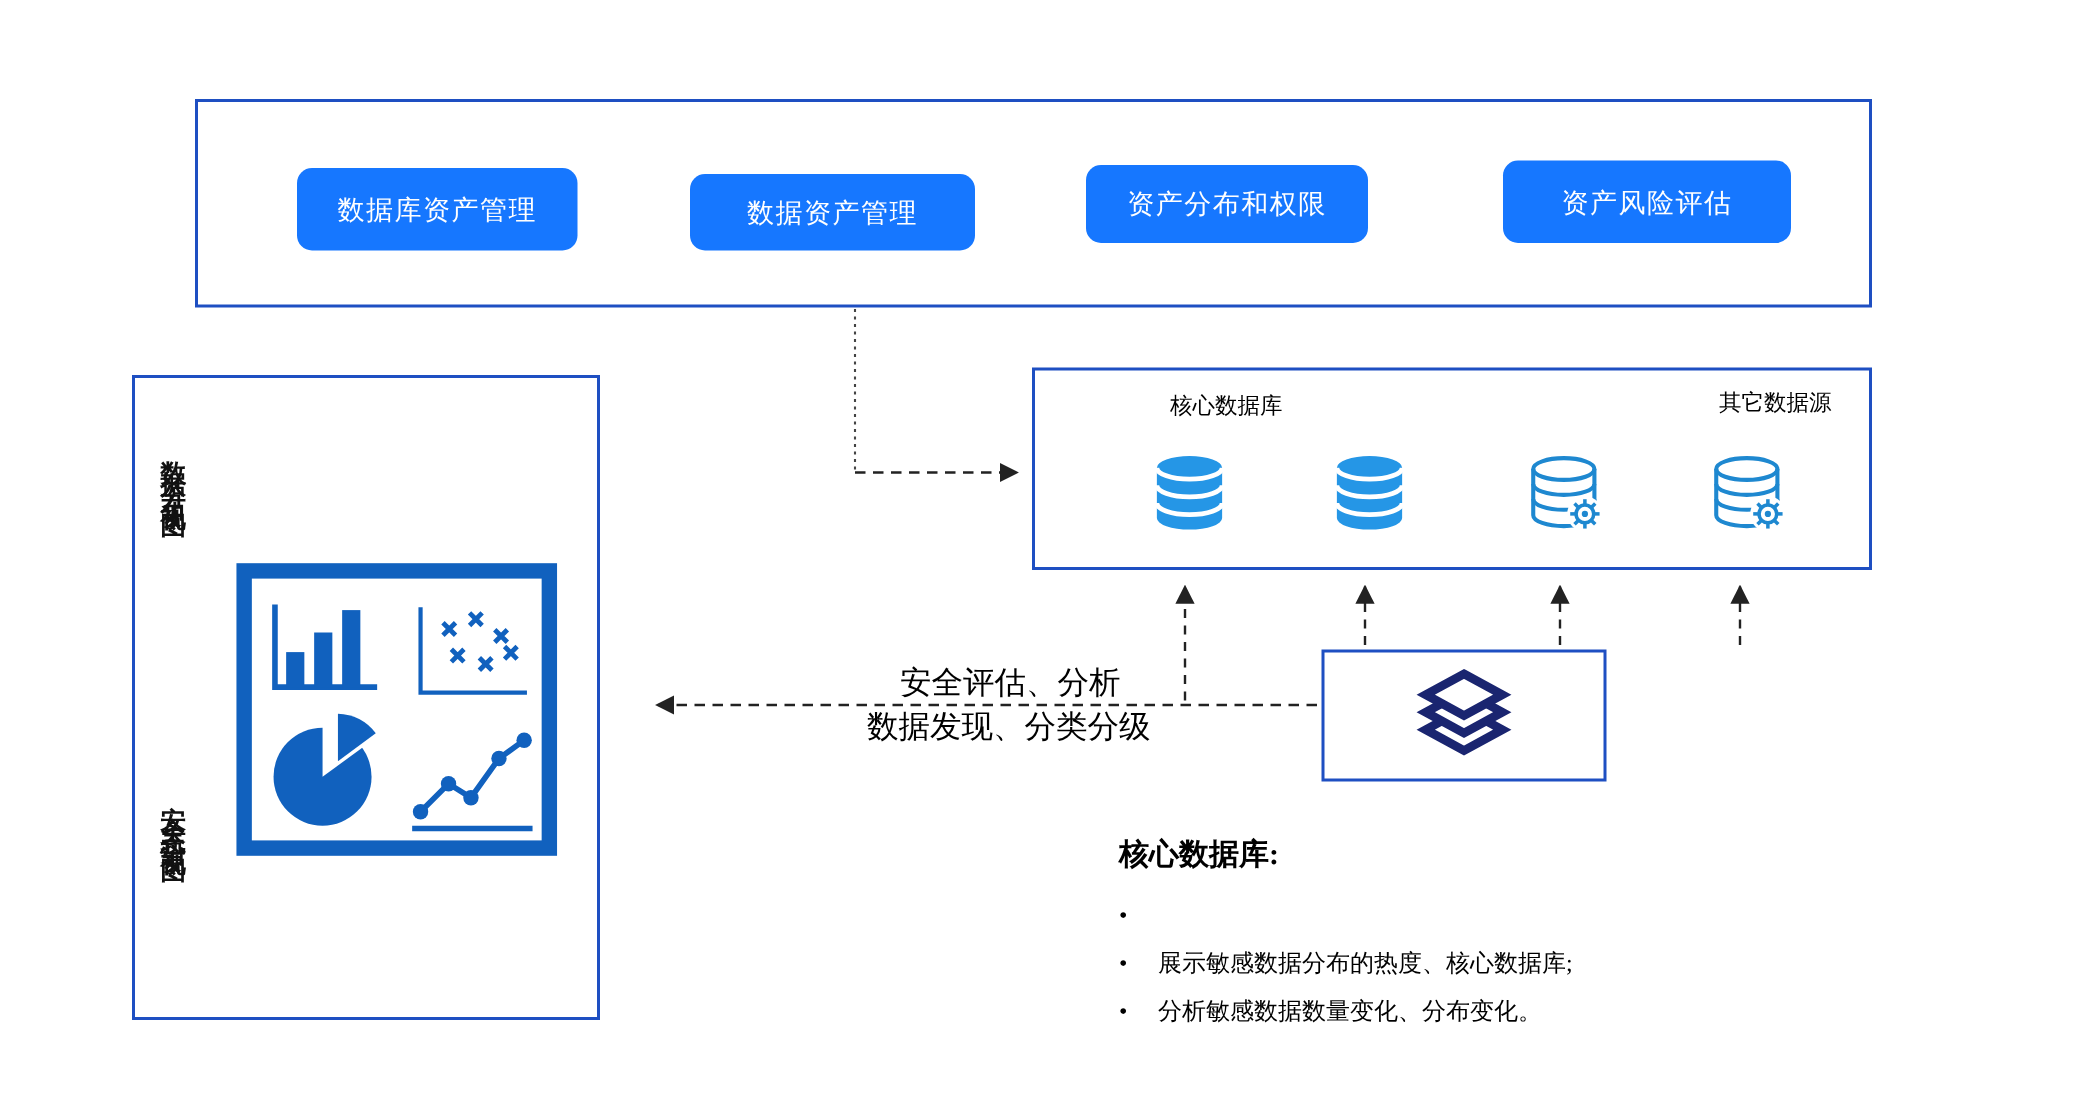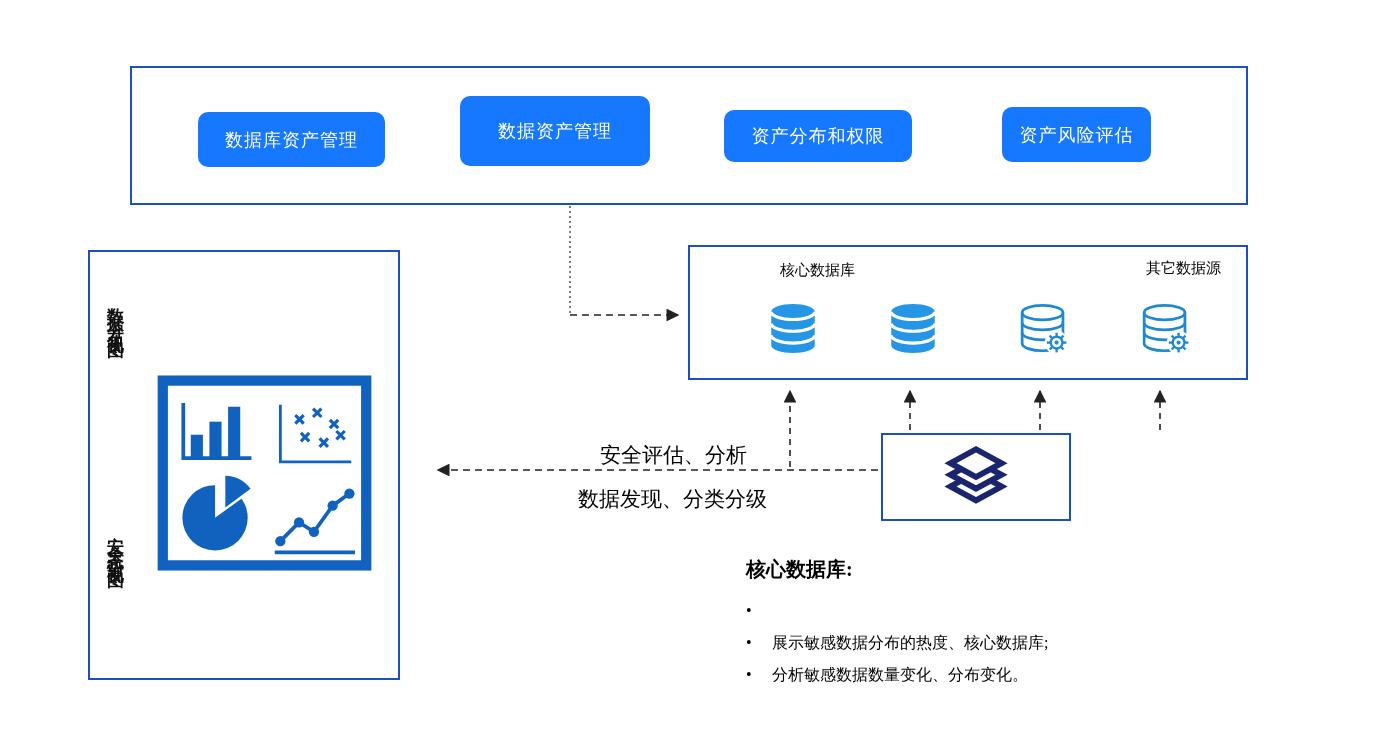--- a/index.html
+++ b/index.html
@@ -99,23 +99,23 @@
   <path d="M878 470 H438" stroke="#222" stroke-width="1.6" stroke-dasharray="7 5" fill="none" marker-end="url(#arrow)"></path>
 
   <path d="M790 467 V391" stroke="#222" stroke-width="1.6" stroke-dasharray="6 5" fill="none" marker-end="url(#arrow)"></path>
   <path d="M910 430 V391" stroke="#222" stroke-width="1.6" stroke-dasharray="6 5" fill="none" marker-end="url(#arrow)"></path>
   <path d="M1040 430 V391" stroke="#222" stroke-width="1.6" stroke-dasharray="6 5" fill="none" marker-end="url(#arrow)"></path>
   <path d="M1160 430 V391" stroke="#222" stroke-width="1.6" stroke-dasharray="6 5" fill="none" marker-end="url(#arrow)"></path>
 </svg>
 
 <div class="panel" style="left:130px; top:66px; width:1118px; height:139px;">
   <div class="btn" style="left:66px; top:44px; width:187px; height:55px;">数据库资产管理</div>
-  <div class="btn" style="left:328px; top:28px; width:190px; height:70px;">数据资产管理</div>
+  <div class="btn" style="left:328px; top:48px; width:190px; height:51px;">数据资产管理</div>
   <div class="btn" style="left:592px; top:42px; width:188px; height:52px;">资产分布和权限</div>
-  <div class="btn" style="left:870px; top:39px; width:149px; height:55px;">资产风险评估</div>
+  <div class="btn" style="left:870px; top:39px; width:192px; height:55px;">资产风险评估</div>
 </div>
 
 <div class="panel" style="left:88px; top:250px; width:312px; height:430px;">
   <div class="vlabel" style="left:14px; top:42px;">数据分布视图</div>
   <div class="vlabel" style="left:14px; top:272px;">安全态势视图</div>
 
   <svg class="abs" style="left:67px; top:123px;" width="215" height="196" viewBox="0 0 230 210" xmlns="http://www.w3.org/2000/svg">
     <rect x="6" y="6" width="218" height="198" fill="none" stroke="#1161be" stroke-width="11"></rect>
 
     <g>
@@ -214,21 +214,21 @@
 
 <div class="engine-box" style="left:881px; top:433px; width:190px; height:88px;">
   <svg width="70" height="70" viewBox="0 0 96 96" xmlns="http://www.w3.org/2000/svg">
     <path d="M48 42 L83 61 L48 80 L13 61 Z" fill="#ffffff" stroke="#1a2570" stroke-width="8" stroke-linejoin="miter"></path>
     <path d="M48 26 L83 45 L48 64 L13 45 Z" fill="#ffffff" stroke="#1a2570" stroke-width="8" stroke-linejoin="miter"></path>
     <path d="M48 10 L83 29 L48 48 L13 29 Z" fill="#ffffff" stroke="#1a2570" stroke-width="8" stroke-linejoin="miter"></path>
   </svg>
 </div>
 
 <div class="flow-label" style="left:600px; top:441px;">安全评估、分析</div>
-<div class="flow-label" style="left:578px; top:485px;font-family:Liberation Mono, monospace;">数据发现、分类分级</div>
+<div class="flow-label" style="left:578px; top:470px;font-family:Liberation Mono, monospace;">数据发现、分类分级</div>
 
 <div class="caps" style="left:746px; top:556px; width:440px;">
   <div class="caps-title">核心数据库:</div>
   <div class="caps-item">
     <span class="marker">•</span>
   </div>
   <div class="caps-item">
     <span class="marker">•</span>
     <span>展示敏感数据分布的热度、核心数据库;</span>
   </div>

